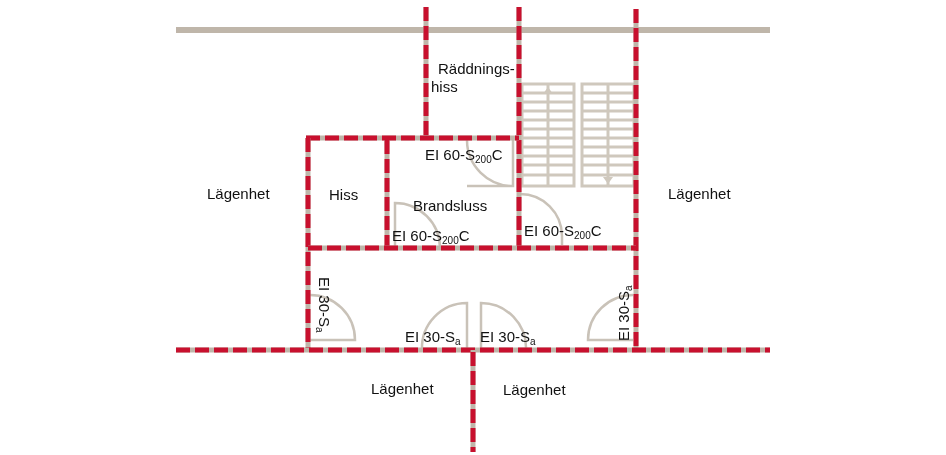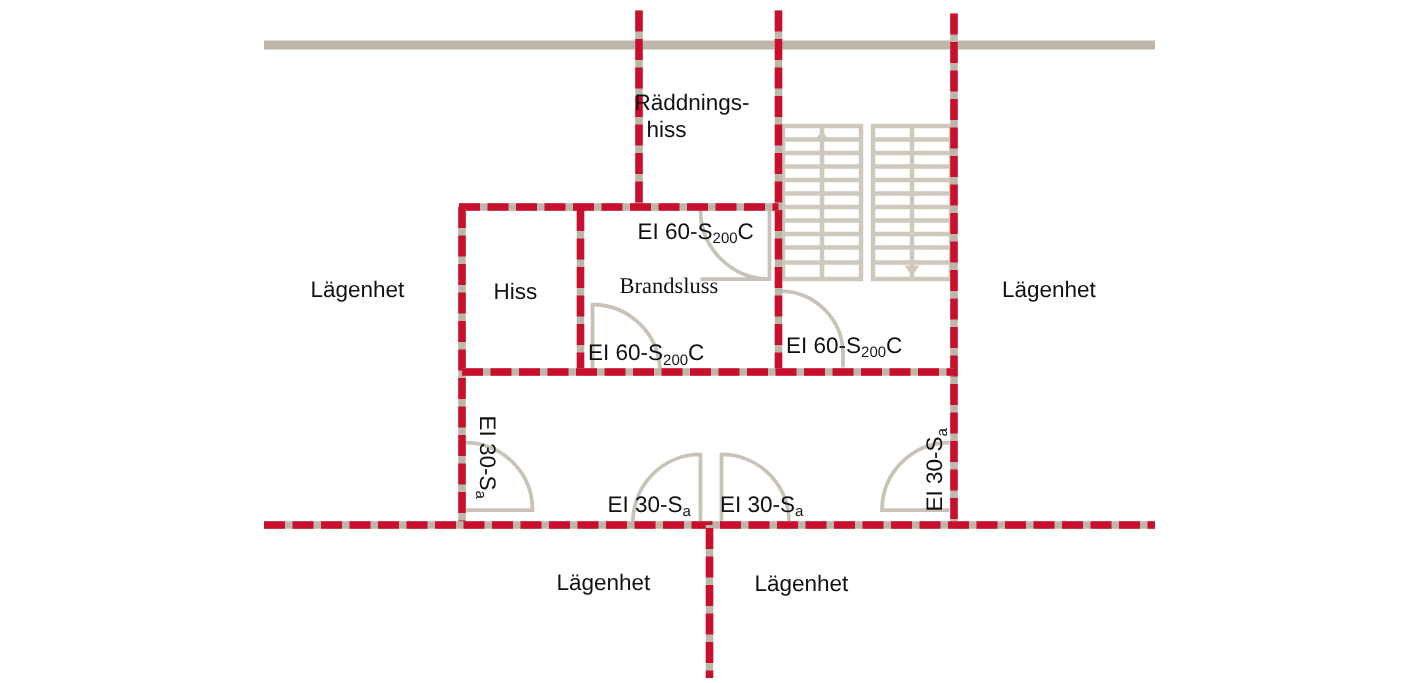--- a/index.html
+++ b/index.html
@@ -100,24 +100,24 @@
     <line class="fw red" x1="308" y1="248" x2="636" y2="248"></line>
 
     <line class="fw gray" x1="176" y1="350" x2="770" y2="350"></line>
     <line class="fw red" x1="176" y1="350" x2="770" y2="350"></line>
 
     <line class="fw gray" x1="473" y1="350" x2="473" y2="452"></line>
     <line class="fw red" x1="473" y1="352" x2="473" y2="452"></line>
   </g>
 </svg>
 
-<div class="lbl" style="left:423px; top:61px;">Räddnings-</div>
+<div class="lbl" style="left:438px; top:61px;">Räddnings-</div>
 <div class="lbl" style="left:431px; top:79px;">hiss</div>
 <div class="lbl" style="left:329px; top:187px;">Hiss</div>
-<div class="lbl" style="left:413px; top:184px;font-family:Liberation Serif, serif;">Brandsluss</div>
+<div class="lbl" style="left:413px; top:198px;">Brandsluss</div>
 <div class="lbl" style="left:207px; top:186px;">Lägenhet</div>
 <div class="lbl" style="left:668px; top:186px;">Lägenhet</div>
 <div class="lbl" style="left:371px; top:381px;">Lägenhet</div>
 <div class="lbl" style="left:503px; top:382px;">Lägenhet</div>
 
 <div class="lbl" style="left:425px; top:147px;">
   <span>EI 60-S</span><sub>200</sub><span>C</span>
 </div>
 <div class="lbl" style="left:392px; top:228px;">
   <span>EI 60-S</span><sub>200</sub><span>C</span>

